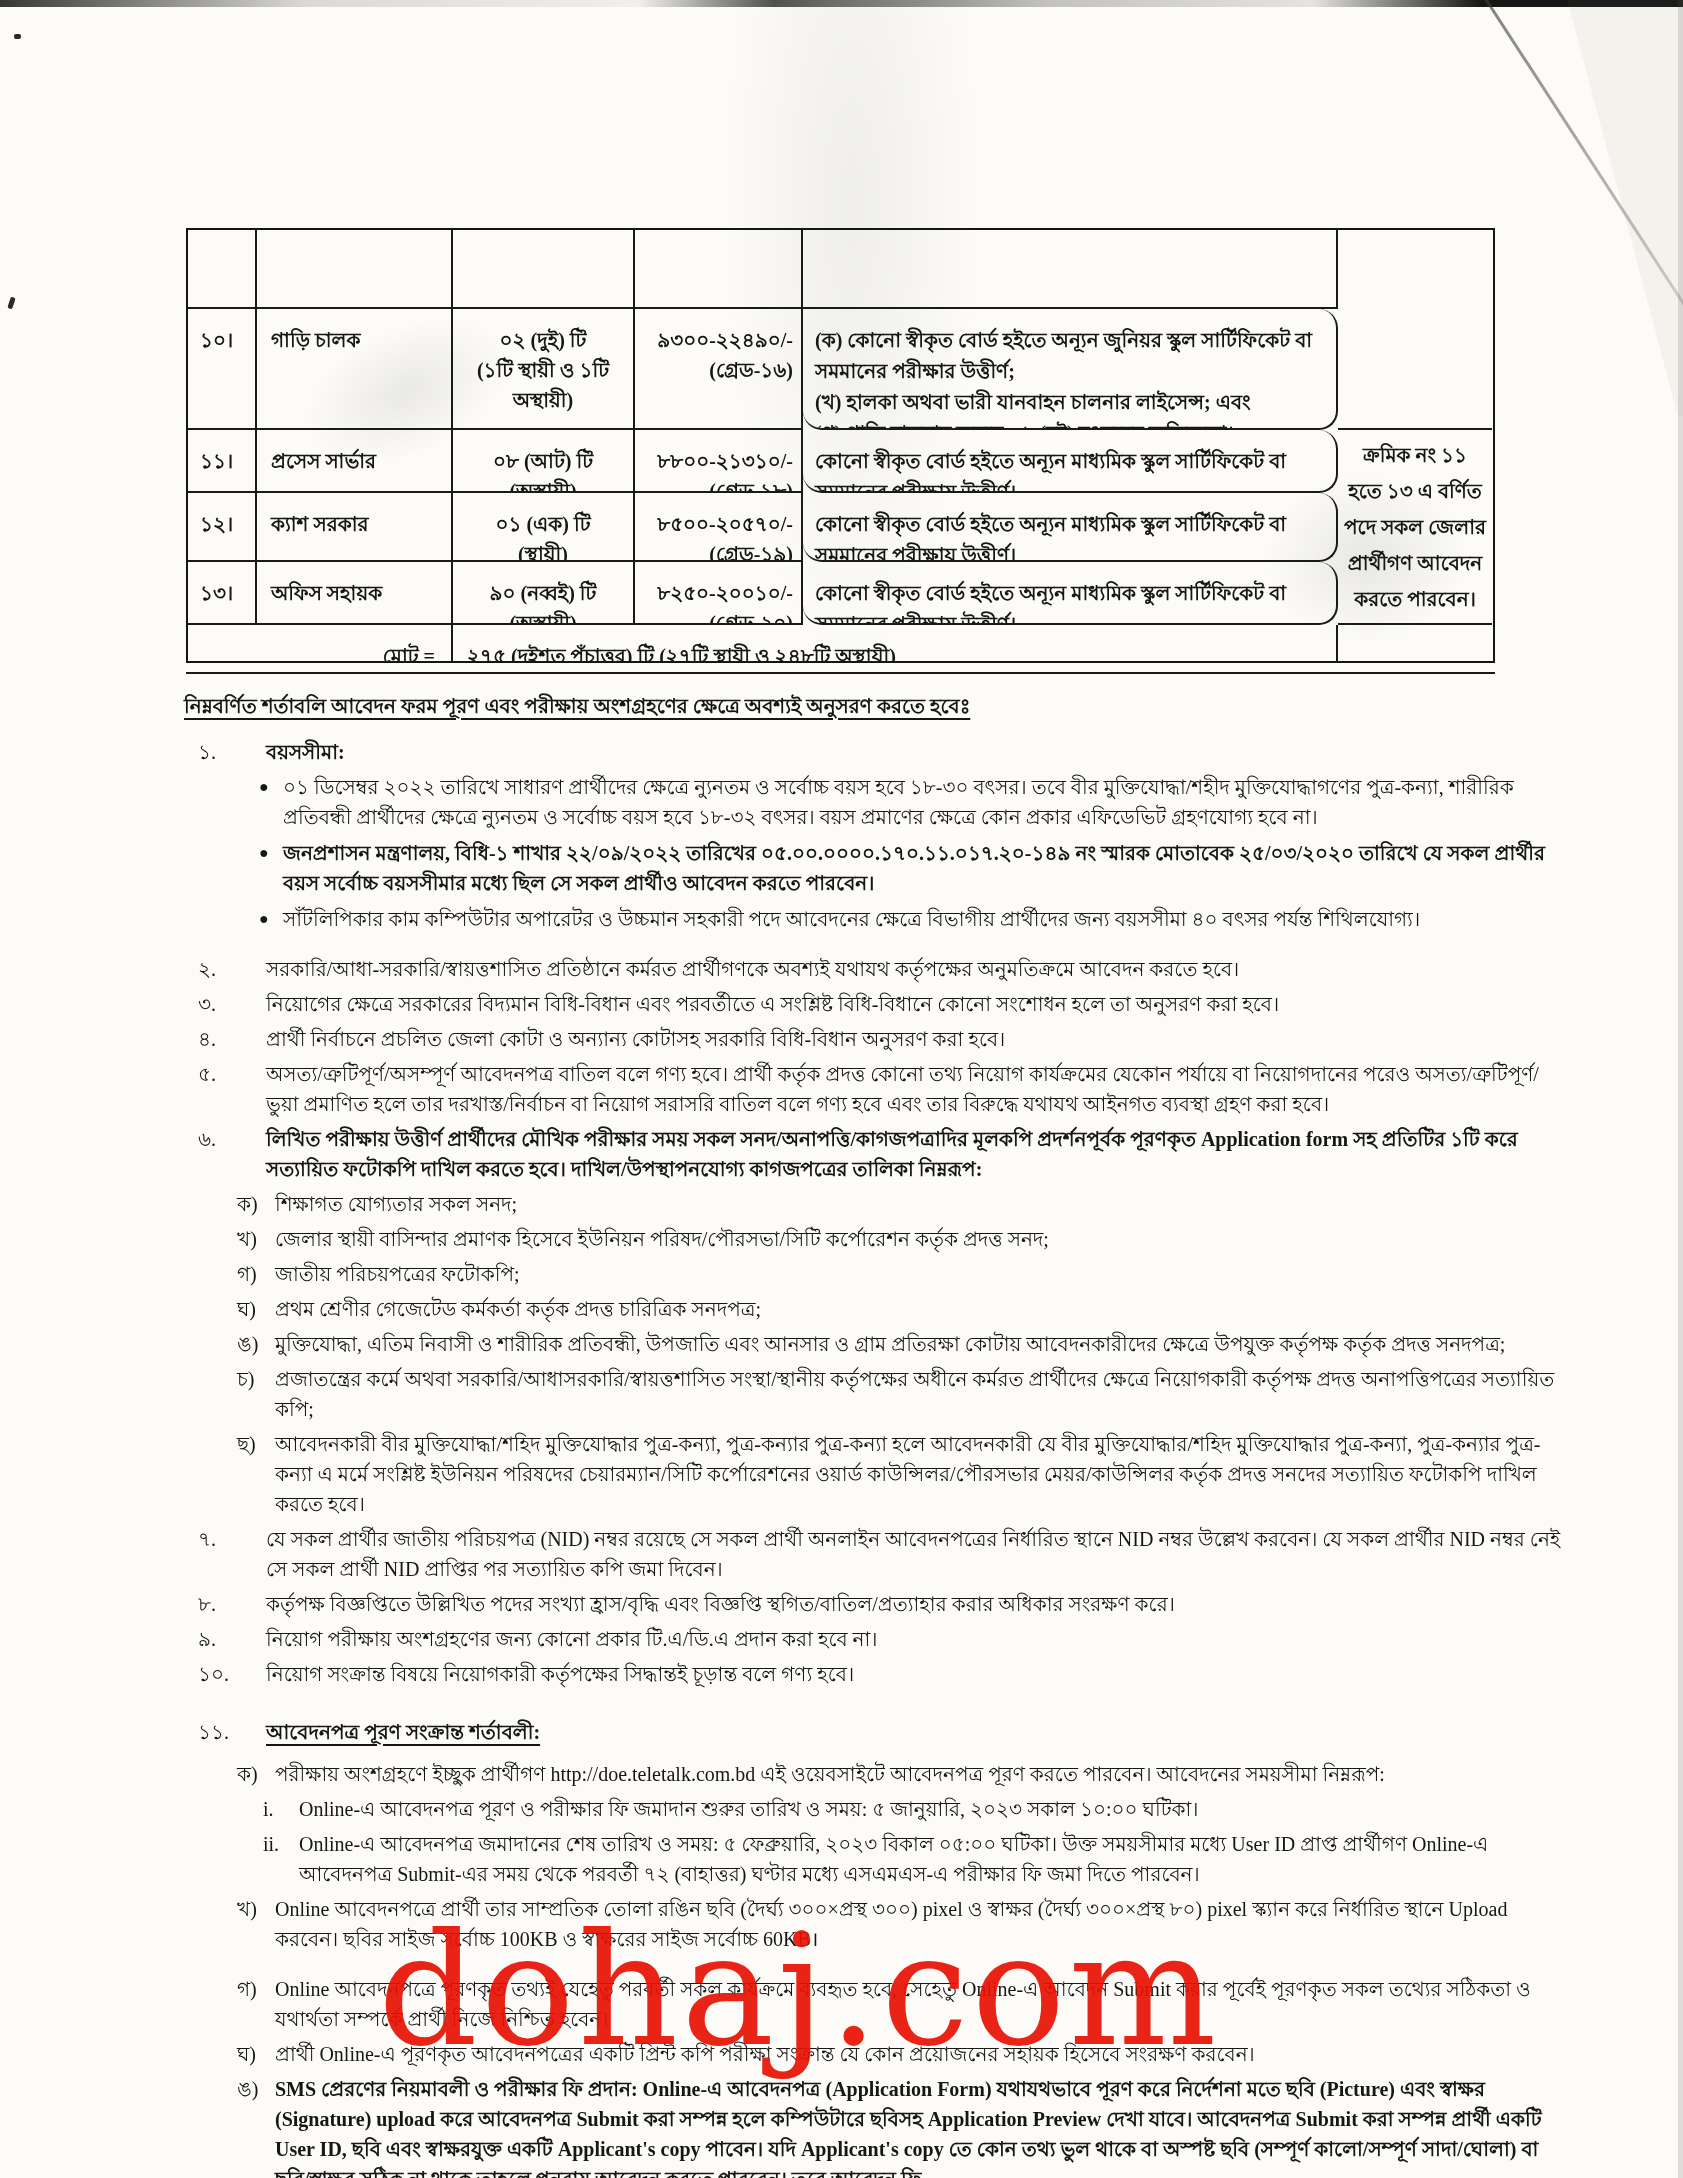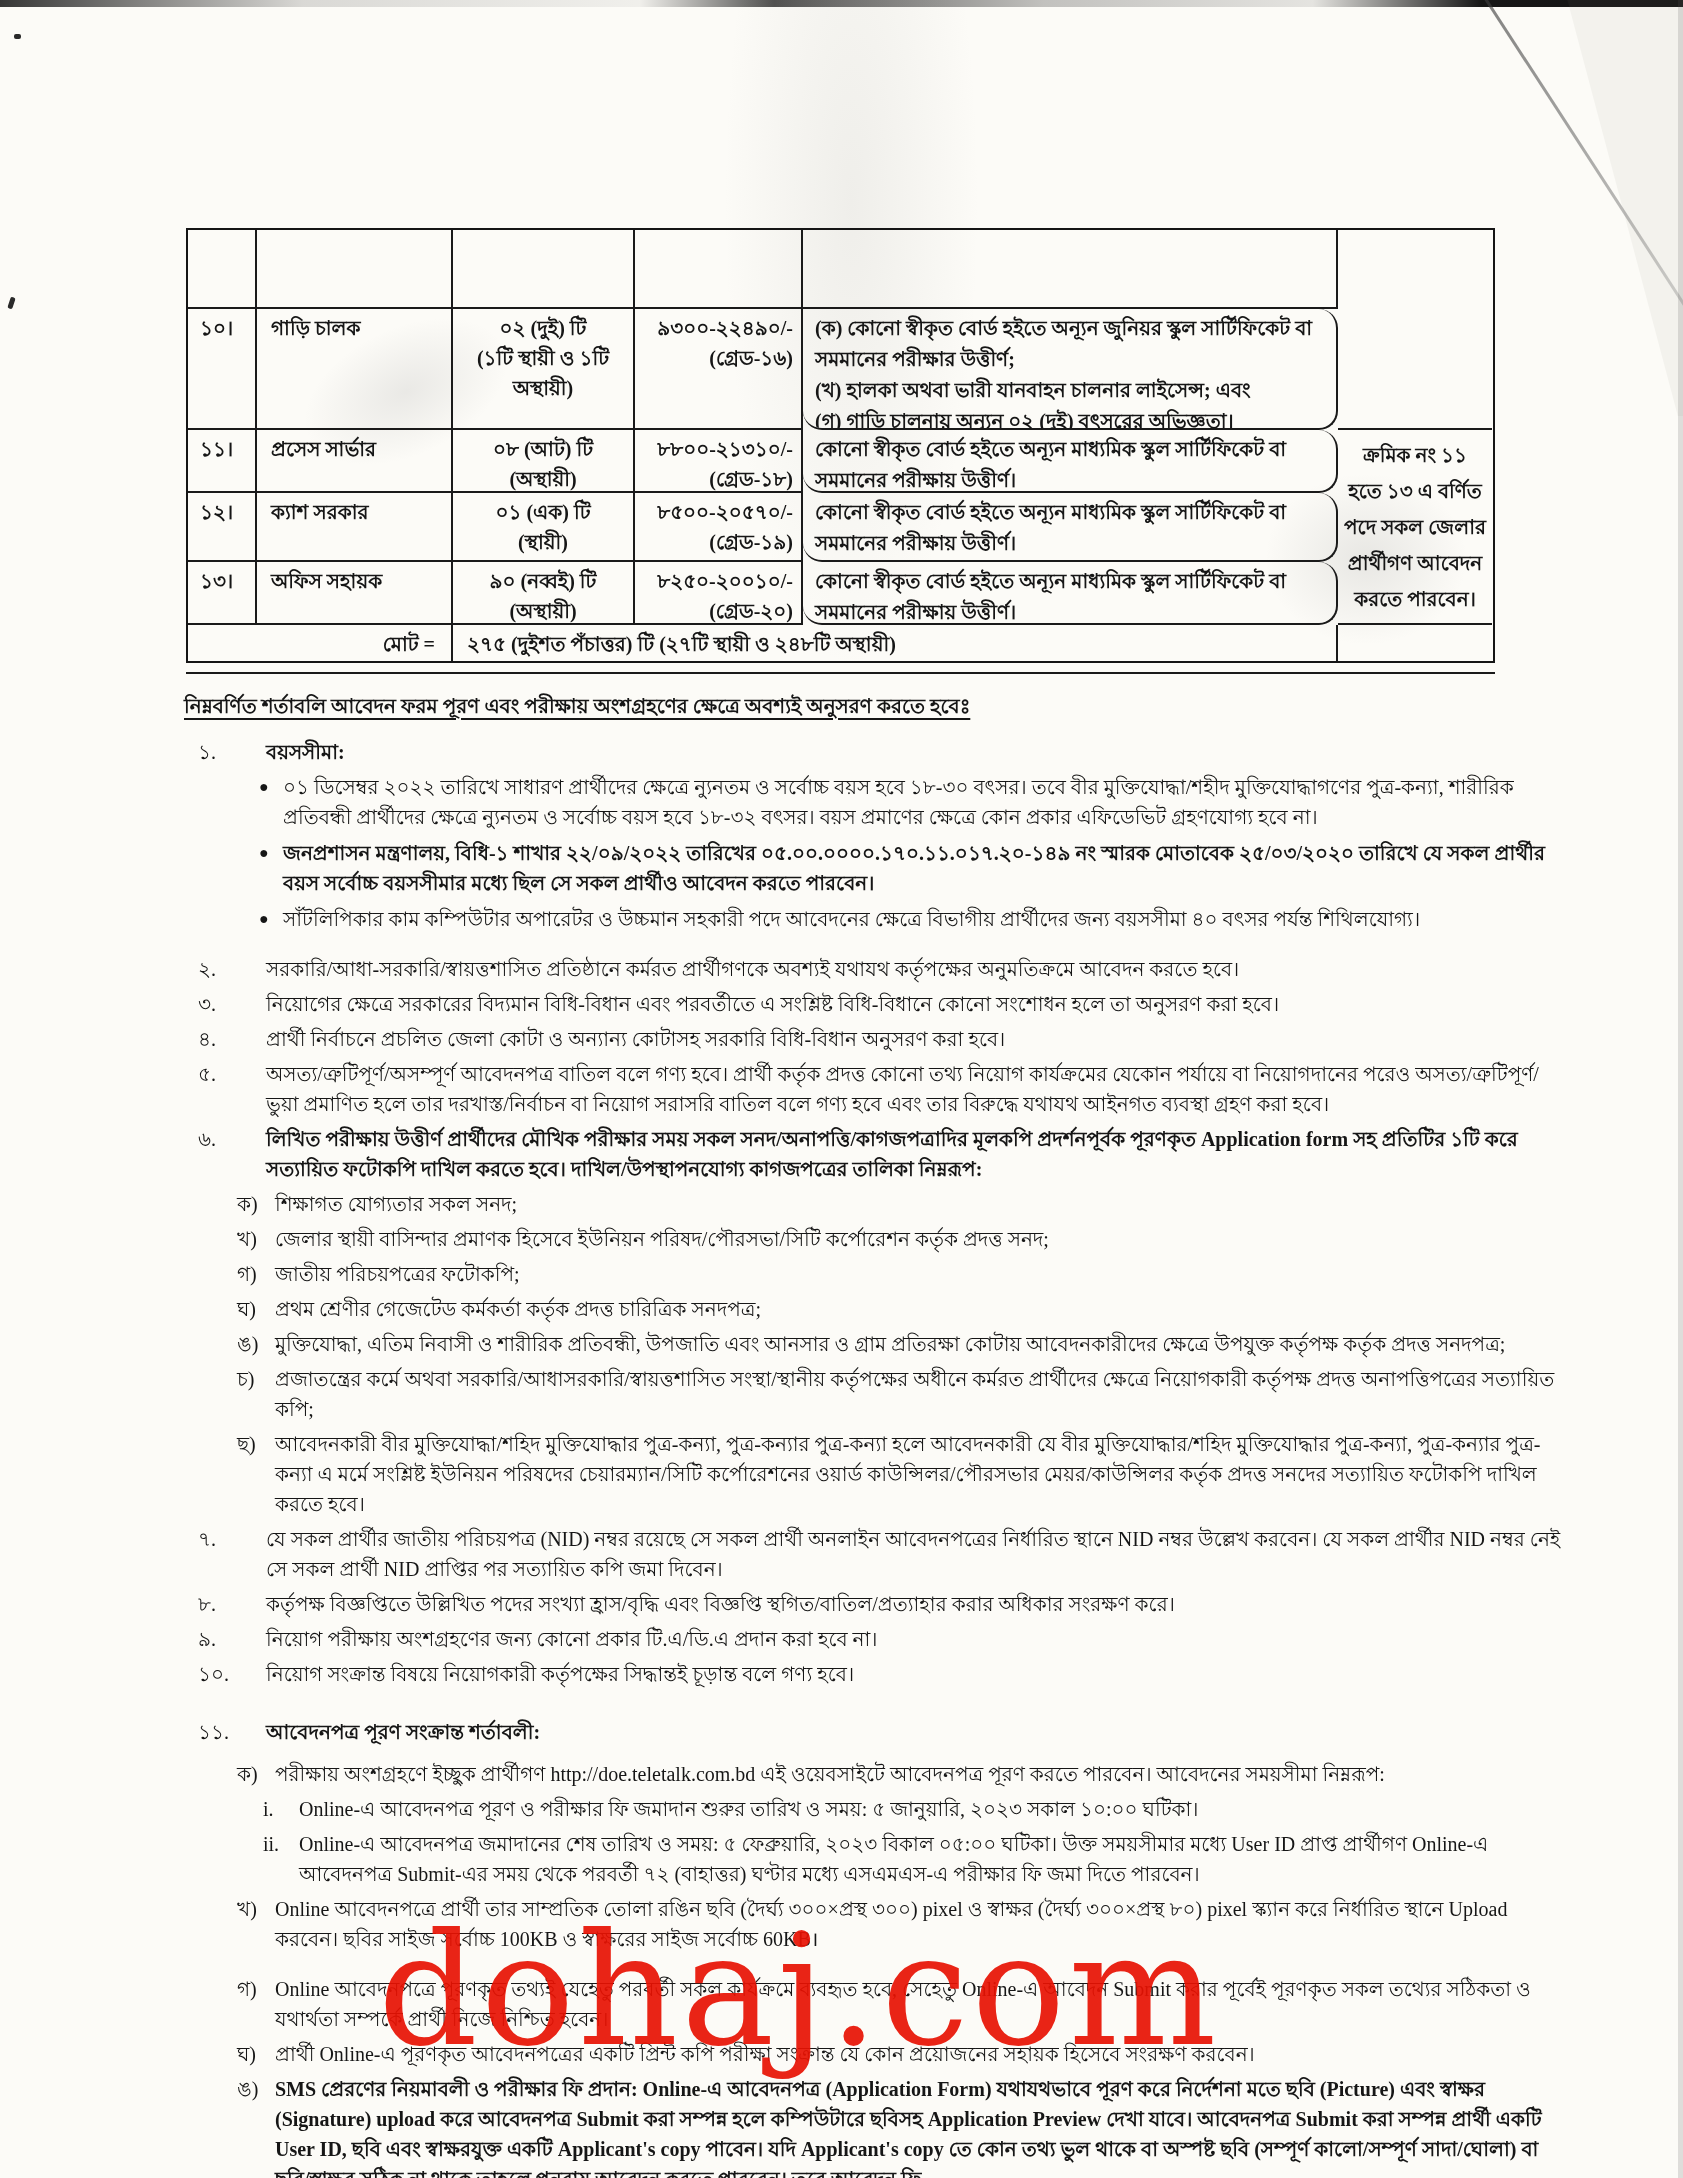--- a/index.html
+++ b/index.html
@@ -34,21 +34,21 @@
   .jobtable{
     position:absolute;left:186px;top:228px;width:1305px;
     display:grid;
     grid-template-columns:69px 196px 182px 168px 535px 154px;
     grid-template-rows:79px 121px 63px 69px 63px 36px;
     border:2.5px solid #151515;
     box-sizing:content-box;
     font-size:20px;line-height:1.5;font-weight:bold;
   }
   .cell{border-right:2px solid #1a1a1a;border-bottom:2px solid #1a1a1a;
-    padding:4px 8px;box-sizing:border-box;overflow:hidden;}
+    padding:16px 8px;box-sizing:border-box;overflow:hidden;}
   .cell.last-col{border-right:none;}
   .cell.last-row{border-bottom:none;}
   .pre{white-space:pre-line;}
   .c-serial{text-align:left;padding-left:12px;}
   .c-post{text-align:left;padding-left:14px;}
   .c-count{text-align:center;}
   .c-salary{text-align:right;padding-left:12px;}
   .c-qual{text-align:left;padding-left:12px;line-height:1.55;border-radius:19px;}
   .c-note{grid-column:6;text-align:center;font-weight:bold;line-height:1.8;
     display:flex;align-items:center;justify-content:center;padding:4px 6px;}
@@ -73,21 +73,21 @@
   .bullet .t{flex:1;}
   .sub{display:flex;margin-bottom:5px;}
   .sub .n{flex:0 0 38px;margin-left:53px;}
   .sub .t{flex:1;}
   .rom{display:flex;margin-bottom:5px;}
   .rom .n{flex:0 0 36px;margin-left:79px;}
   .rom .t{flex:1;}
   .bold{font-weight:bold;}
   .gap-lg{margin-top:28px;}
   .gap-md{margin-top:20px;}
-  .sec-title{font-weight:bold;text-underline-offset:5px;}
+  .sec-title{font-weight:bold;text-decoration:underline;text-underline-offset:5px;}
   .after-sec{margin-top:12px;}
 
   
   .watermark{
     position:absolute;left:378px;top:1899px;
     font-size:156px;font-weight:500;letter-spacing:3px;
     color:#e81203;opacity:.92;white-space:nowrap;
     font-family:"DejaVu Serif","Liberation Serif",serif;
   }
 </style>

